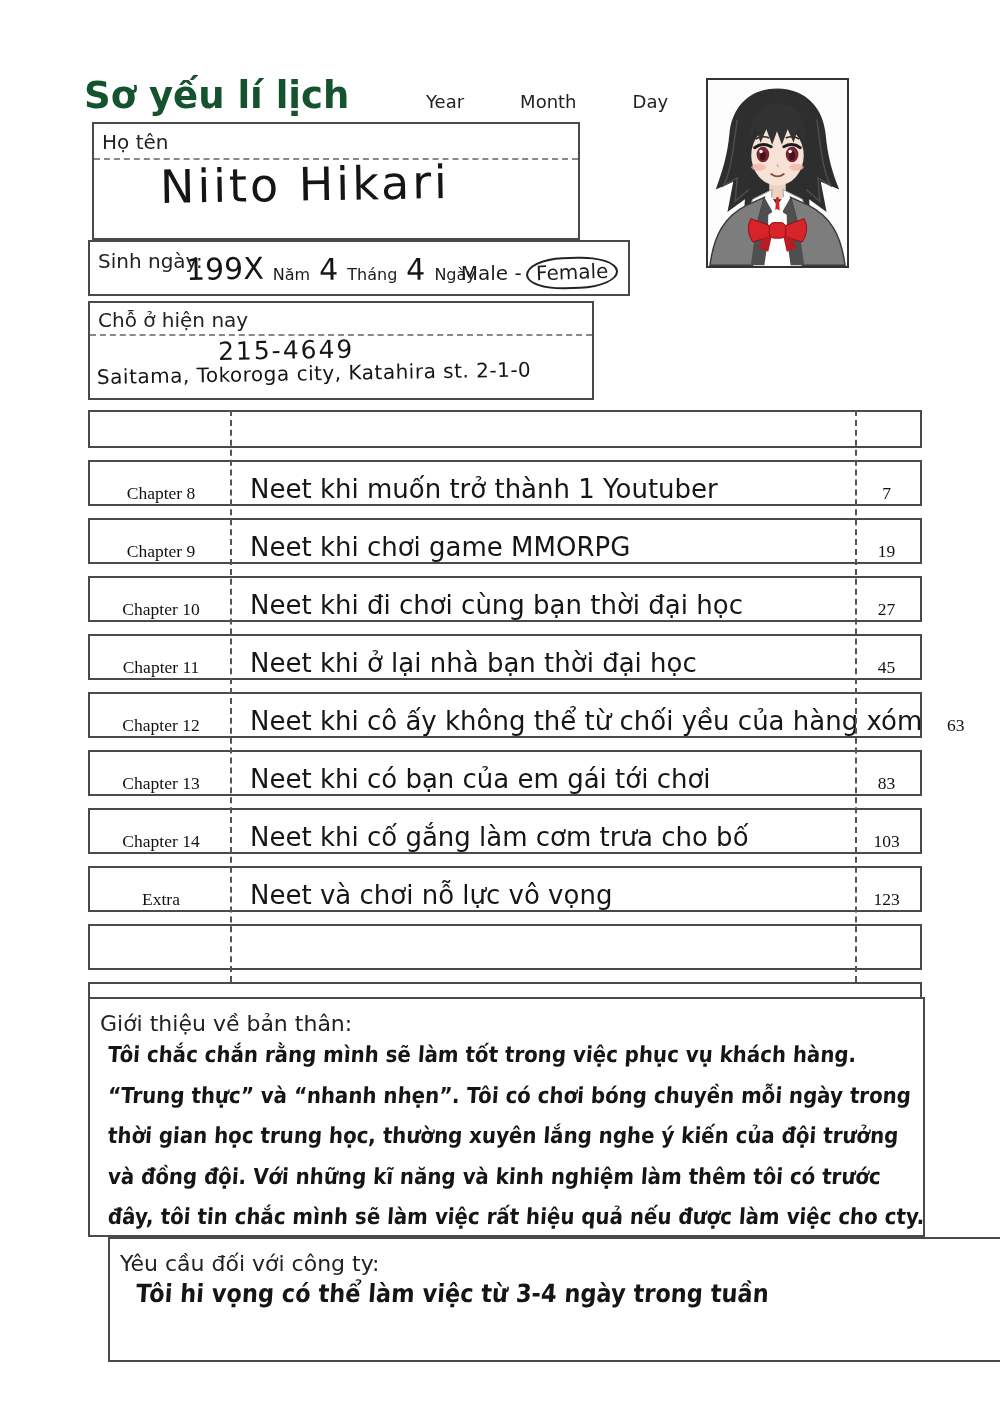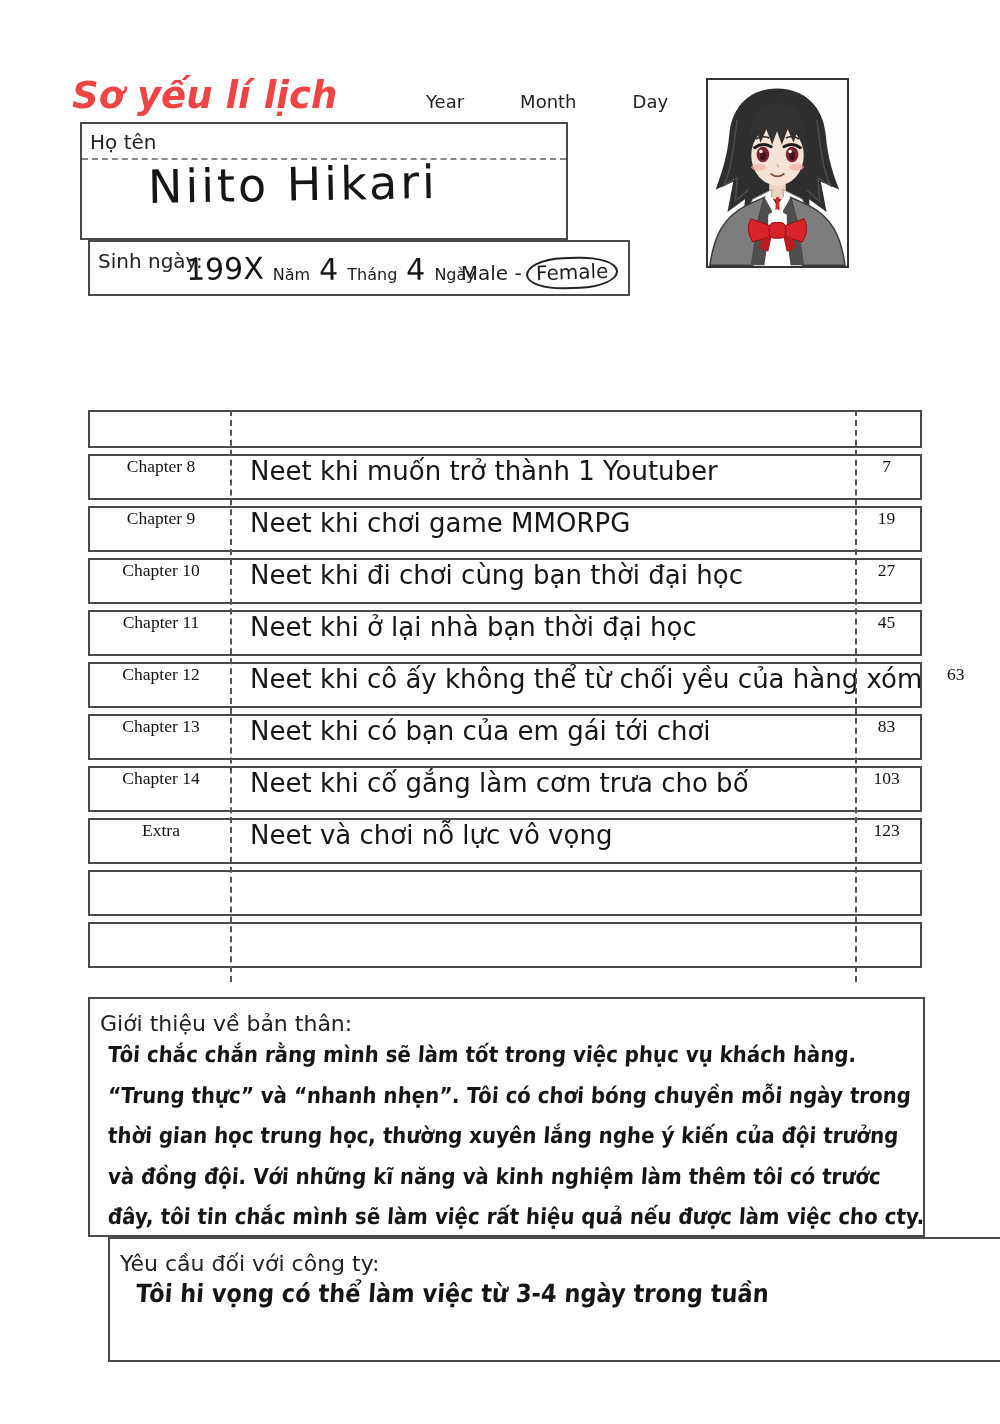--- a/index.html
+++ b/index.html
@@ -3,30 +3,30 @@
 <meta charset="utf-8">
 <style>
   * { margin:0; padding:0; box-sizing:border-box; }
   body { background:#ffffff; font-family:"DejaVu Sans", sans-serif; color:#1c1c1c; }
   .page { position:relative; width:1000px; height:1424px; background:#ffffff; overflow:hidden; }
 
   .box { position:absolute; border:2px solid #4a4a4a; background:#ffffff; }
   .label { font-size:20px; color:#222; }
   .dashed-bottom { border-bottom:2px dashed #888; }
 
-  .page-title { position:absolute; left:72px; top:74px; font-size:37px; font-weight:600; letter-spacing:0px; color:#ef4444;font-style:italic; }
+  .page-title { position:absolute; left:84px; top:74px; font-size:37px; font-weight:600; letter-spacing:0px; color:#14532d; }
   .date-header { position:absolute; left:426px; top:91px; display:flex; gap:56px; font-size:18px; color:#222; }
 
   
   .hw { font-family:"DejaVu Sans", sans-serif; color:#151515; transform:rotate(-1deg); transform-origin:left center; white-space:nowrap; }
   .marker { font-family:"DejaVu Sans", sans-serif; font-weight:bold; color:#151515;
             transform:scaleX(0.9) skewX(-4deg); transform-origin:left center; white-space:nowrap; }
 
   
-  .name-box { left:80px; top:122px; width:488px; height:118px; }
+  .name-box { left:92px; top:122px; width:488px; height:118px; }
   .name-box .field-label { padding:6px 8px 4px 8px; }
   .name-value { position:absolute; left:66px; top:36px; font-size:46px; letter-spacing:3px; }
 
   
   .birth-box { left:88px; top:240px; width:542px; height:56px; }
   .birth-label { position:absolute; left:8px; top:7px; }
   .birth-values { position:absolute; left:96px; top:10px; display:flex; align-items:baseline; gap:9px;justify-content:space-between; }
   .birth-values .hw-num { font-size:30px; }
   .birth-values .unit { font-size:16px; }
   .gender { position:absolute; right:10px; top:15px; font-size:20px; display:flex; align-items:center; gap:4px; }
@@ -46,22 +46,22 @@
   .phone-value { font-size:25px; margin-left:16px; }
   .email-label { padding:3px 8px 0 8px; font-size:20px; }
   .email-value { padding:1px 8px; font-size:18.5px; }
 
   
   .photo-frame { position:absolute; left:706px; top:78px; width:143px; height:190px; border:2px solid #333; background:#fdfdfd; }
   .photo-frame svg { display:block; width:100%; height:100%; }
 
   
   .toc { position:absolute; left:88px; top:410px; width:834px; height:572px; }
-  .toc-row { position:relative; width:100%; border:2px solid #4a4a4a; background:#fff; margin-bottom:6px;
-             display:flex; align-items:flex-start; }
+  .toc-row { position:relative; width:100%; border:2px solid #4a4a4a; background:#fff; margin-bottom:12px;
+             display:flex; align-items:flex-end; }
   .toc-row.header { height:38px; }
   .toc-row.entry { height:46px; }
   .toc-row.empty { height:46px; }
   .toc-chapter { flex:0 0 142px; text-align:center; font-family:"Liberation Serif", serif; font-size:17.5px; color:#111; }
   .toc-title { flex:1 1 auto; padding-left:18px; font-size:26px; color:#161616; white-space:nowrap; }
   .toc-page { flex:0 0 67px; text-align:center; font-family:"Liberation Serif", serif; font-size:17.5px; color:#111; }
   .toc-dash { position:absolute; top:0; bottom:0; width:0; border-left:2px dashed #555; z-index:5; }
   .toc-dash.left { left:142px; }
   .toc-dash.right { left:767px; }
 
@@ -101,20 +101,25 @@
       <span class="unit">Tháng</span>
       <span class="hw hw-num">4</span>
       <span class="unit">Ngày</span>
     </div>
     <div class="gender">
       <span>Male -</span>
       <span class="gender-circled">Female</span>
     </div>
   </div>
 
+  <div class="box addr-box">
+    <div class="field-label label dashed-bottom">Chỗ ở hiện nay</div>
+    <div class="postal hw">215-4649</div>
+    <div class="street hw">Saitama, Tokoroga city, Katahira st. 2-1-0</div>
+  </div>
 
 
   <div class="photo-frame">
     <svg viewBox="0 0 143 190">
       <rect x="0" y="0" width="143" height="190" fill="#fdfdfd"></rect>
 
       <g>
         <path d="M71,8 C40,8 24,30 22,55 C20,78 14,95 8,112 L26,104 L20,135 L38,122 L36,152 L54,132 L60,160 L71,140 L82,160 L90,132 L106,152 L104,122 L122,135 L116,104 L135,112 C128,95 123,78 121,55 C119,30 102,8 71,8 Z" fill="#2e2e2e"></path>
         <path d="M30,40 C26,70 24,92 16,108 L30,100 L28,124 L42,112" fill="none" stroke="#4d4d4d" stroke-width="1.5"></path>
         <path d="M112,40 C116,70 118,92 126,108 L113,100 L115,124 L101,112" fill="none" stroke="#4d4d4d" stroke-width="1.5"></path>

